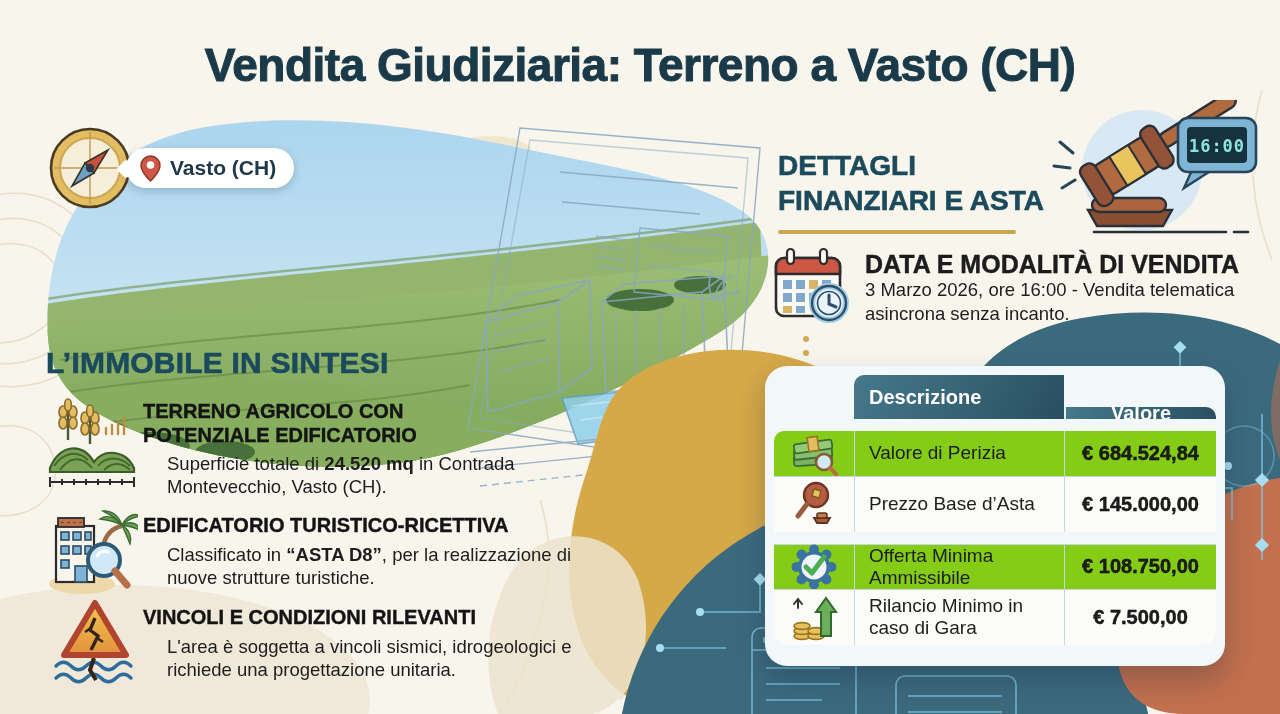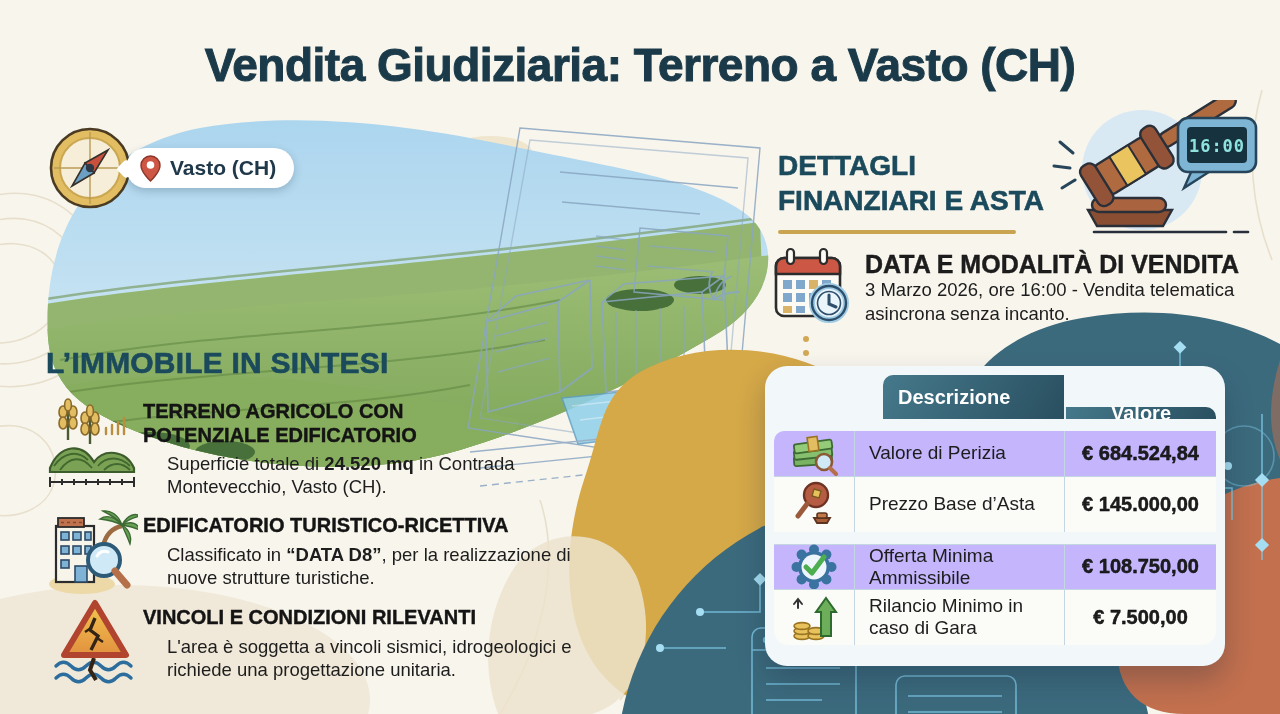--- a/index.html
+++ b/index.html
@@ -42,28 +42,28 @@
   .dots{left:803px;top:336px;display:flex;flex-direction:column;gap:8px;}
   .dots i{width:6px;height:6px;border-radius:50%;background:#d2a855;}
 
   
   .card{left:765px;top:366px;width:460px;height:300px;background:#f2f7fa;
     border-radius:22px;box-shadow:0 14px 28px rgba(20,40,60,.28);padding:9px;box-sizing:border-box;}
   .fin-table{display:grid;grid-template-columns:80px 210px 152px;
     grid-template-rows:44px repeat(4,56.5px);}
   .th{background:linear-gradient(120deg,#45798b,#294f60);color:#fff;font-size:20px;
     font-weight:800;display:flex;align-items:center;}
-  .th.desc{grid-column:2;border-radius:10px 0 0 0;padding-left:15px;margin-left:29px;}
+  .th.desc{grid-column:2;border-radius:10px 0 0 0;padding-left:15px;}
   .th.val{grid-column:3;border-radius:0 10px 0 0;justify-content:center;border-left:2px solid #e9f1f5;margin-top:32px;}
   .cell{display:flex;align-items:center;border-top:1px solid #c3d6e2;}
   .cell.icon{justify-content:center;}
   .cell.desc{padding-left:14px;font-size:19px;border-left:1px solid #c3d6e2;}
   .cell.val{justify-content:center;font-size:20px;font-weight:800;border-left:1px solid #c3d6e2;
     -webkit-text-stroke:.4px #000;}
-  .r-blue{background:#c4b5fd;margin-top:12px;}
+  .r-blue{background:#84cc16;margin-top:12px;}
   .r-white{background:#fbfcf8;}
   .row1.icon{border-top:none;border-radius:10px 0 0 0;}
   .row1.desc,.row1.val{border-top:none;}
   .row4.icon{border-radius:0 0 0 14px;}
   .row4.val{border-radius:0 0 14px 0;}
 </style>
 </head>
 <body>
 
 <div class="canvas">
@@ -273,21 +273,21 @@
         <rect x="37" y="42" width="6" height="8"></rect>
       <rect x="13" y="56" width="8" height="8"></rect>
       <rect x="27" y="62" width="12" height="16"></rect>
     </g>
     <circle cx="56" cy="56" r="16" fill="#cfe9f7" stroke="#2d5a77" stroke-width="4"></circle>
     <path d="M49,52 C51,48 56,46 60,48" stroke="#ffffff" stroke-width="3" fill="none" stroke-linecap="round"></path>
     <line x1="67" y1="67" x2="79" y2="81" stroke="#b5704a" stroke-width="7" stroke-linecap="round"></line>
   </svg>
   <div class="abs itm-text2">
     <div class="item-title">EDIFICATORIO TURISTICO-RICETTIVA</div>
-    <div class="item-body" style="width:420px"><span>Classificato in </span><b>“DATA D8”</b><span>, per la realizzazione di nuove strutture turistiche.</span></div>
+    <div class="item-body" style="width:420px"><span>Classificato in </span><b>“ASTA D8”</b><span>, per la realizzazione di nuove strutture turistiche.</span></div>
   </div>
 
   <svg class="abs" style="left:52px;top:598px" width="86" height="92" viewBox="0 0 86 92">
     <g stroke="#2d6d9e" stroke-width="3.4" fill="none" stroke-linecap="round">
       <path d="M4,68 C9,63 14,63 19,68 C24,73 29,73 34,68 C39,63 44,63 49,68 C54,73 59,73 64,68 C69,63 74,63 79,68"></path>
       <path d="M4,80 C9,75 14,75 19,80 C24,85 29,85 34,80 C39,75 44,75 49,80 C54,85 59,85 64,80 C69,75 74,75 79,80"></path>
     </g>
     <path d="M42,60 L38,72 L44,82" stroke="#332416" stroke-width="4" fill="none"></path>
     <path d="M43,5 L74,57 L12,57 Z" fill="url(#tri)" stroke="#b0442e" stroke-width="6" stroke-linejoin="round"></path>
     <path d="M43,20 L38,32 L46,38 L39,52" stroke="#332416" stroke-width="3.4" fill="none"></path>

